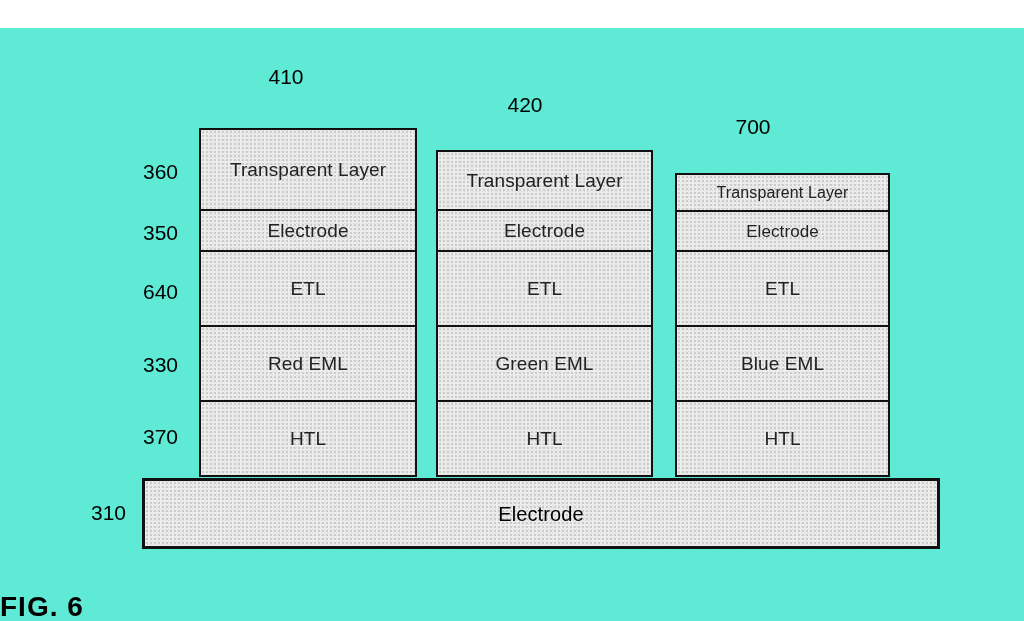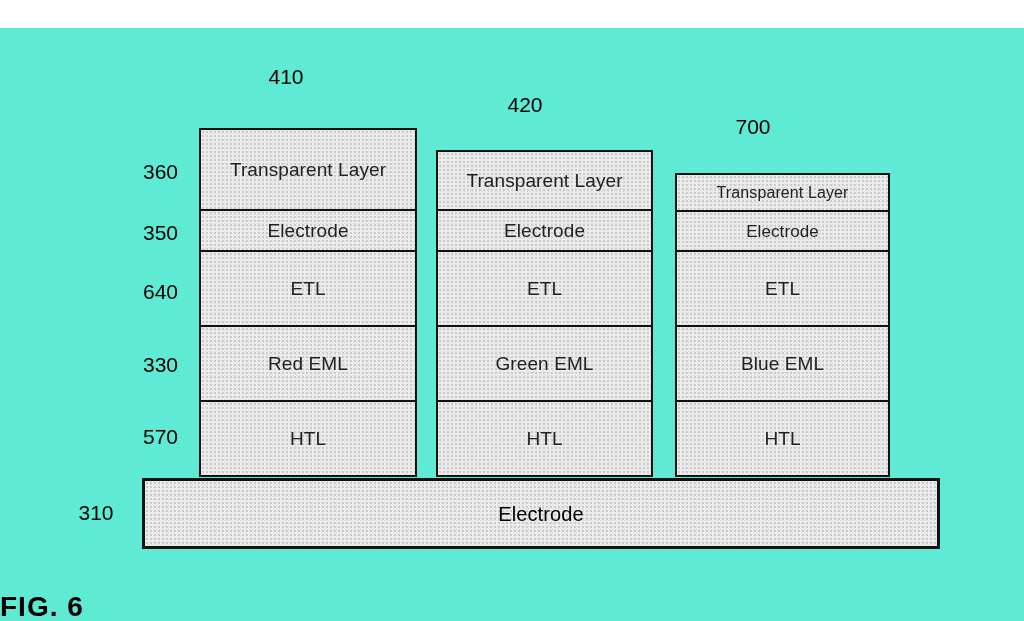--- a/index.html
+++ b/index.html
@@ -101,22 +101,22 @@
 <div id="figure-root">
 
   <div class="ref-top" style="left:256px; top:38px; width:60px;">410</div>
   <div class="ref-top" style="left:495px; top:66px; width:60px;">420</div>
   <div class="ref-top" style="left:723px; top:88px; width:60px;">700</div>
 
   <div class="ref-num" style="left:118px; top:133px; width:60px;">360</div>
   <div class="ref-num" style="left:118px; top:194px; width:60px;">350</div>
   <div class="ref-num" style="left:118px; top:253px; width:60px;">640</div>
   <div class="ref-num" style="left:118px; top:326px; width:60px;">330</div>
-  <div class="ref-num" style="left:118px; top:398px; width:60px;">570</div>
-  <div class="ref-num" style="left:66px; top:474px; width:60px;text-align:center;">310</div>
+  <div class="ref-num" style="left:118px; top:398px; width:60px;">370</div>
+  <div class="ref-num" style="left:66px; top:474px; width:60px;">310</div>
 
   <div class="stack" style="left:199px; top:100px; width:218px;">
     <div class="layer fill" style="height:83px;">
       <span class="layer-label">Transparent Layer</span>
     </div>
     <div class="layer fill" style="height:44px;">
       <span class="layer-label">Electrode</span>
     </div>
     <div class="layer fill" style="height:77px;">
       <span class="layer-label">ETL</span>

